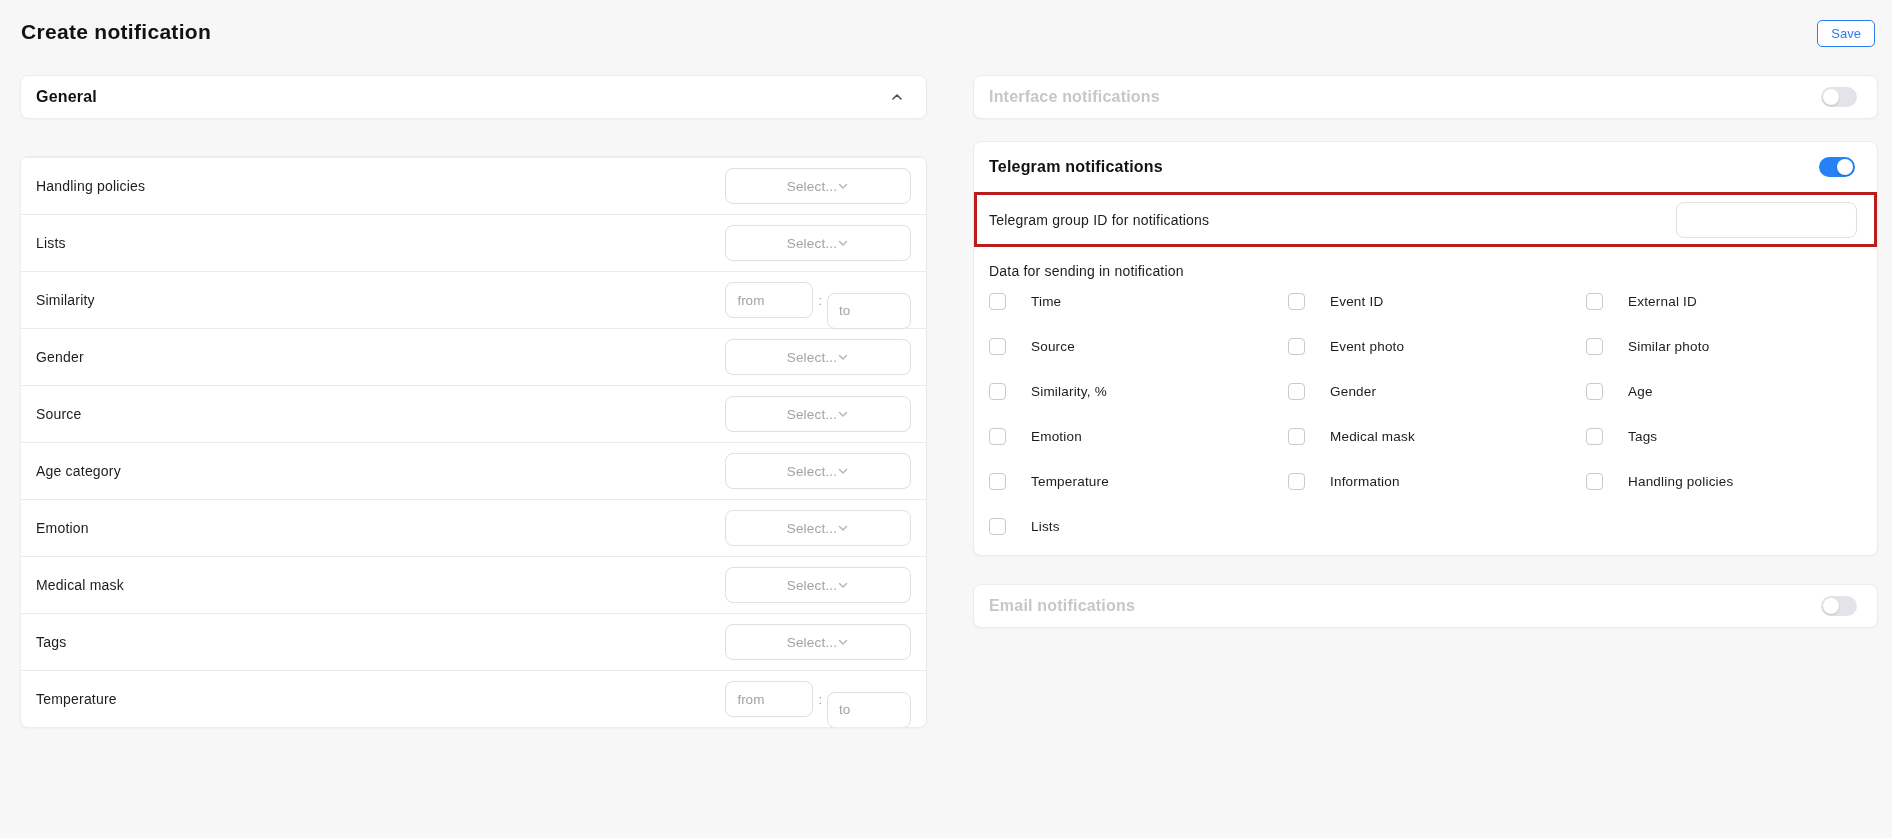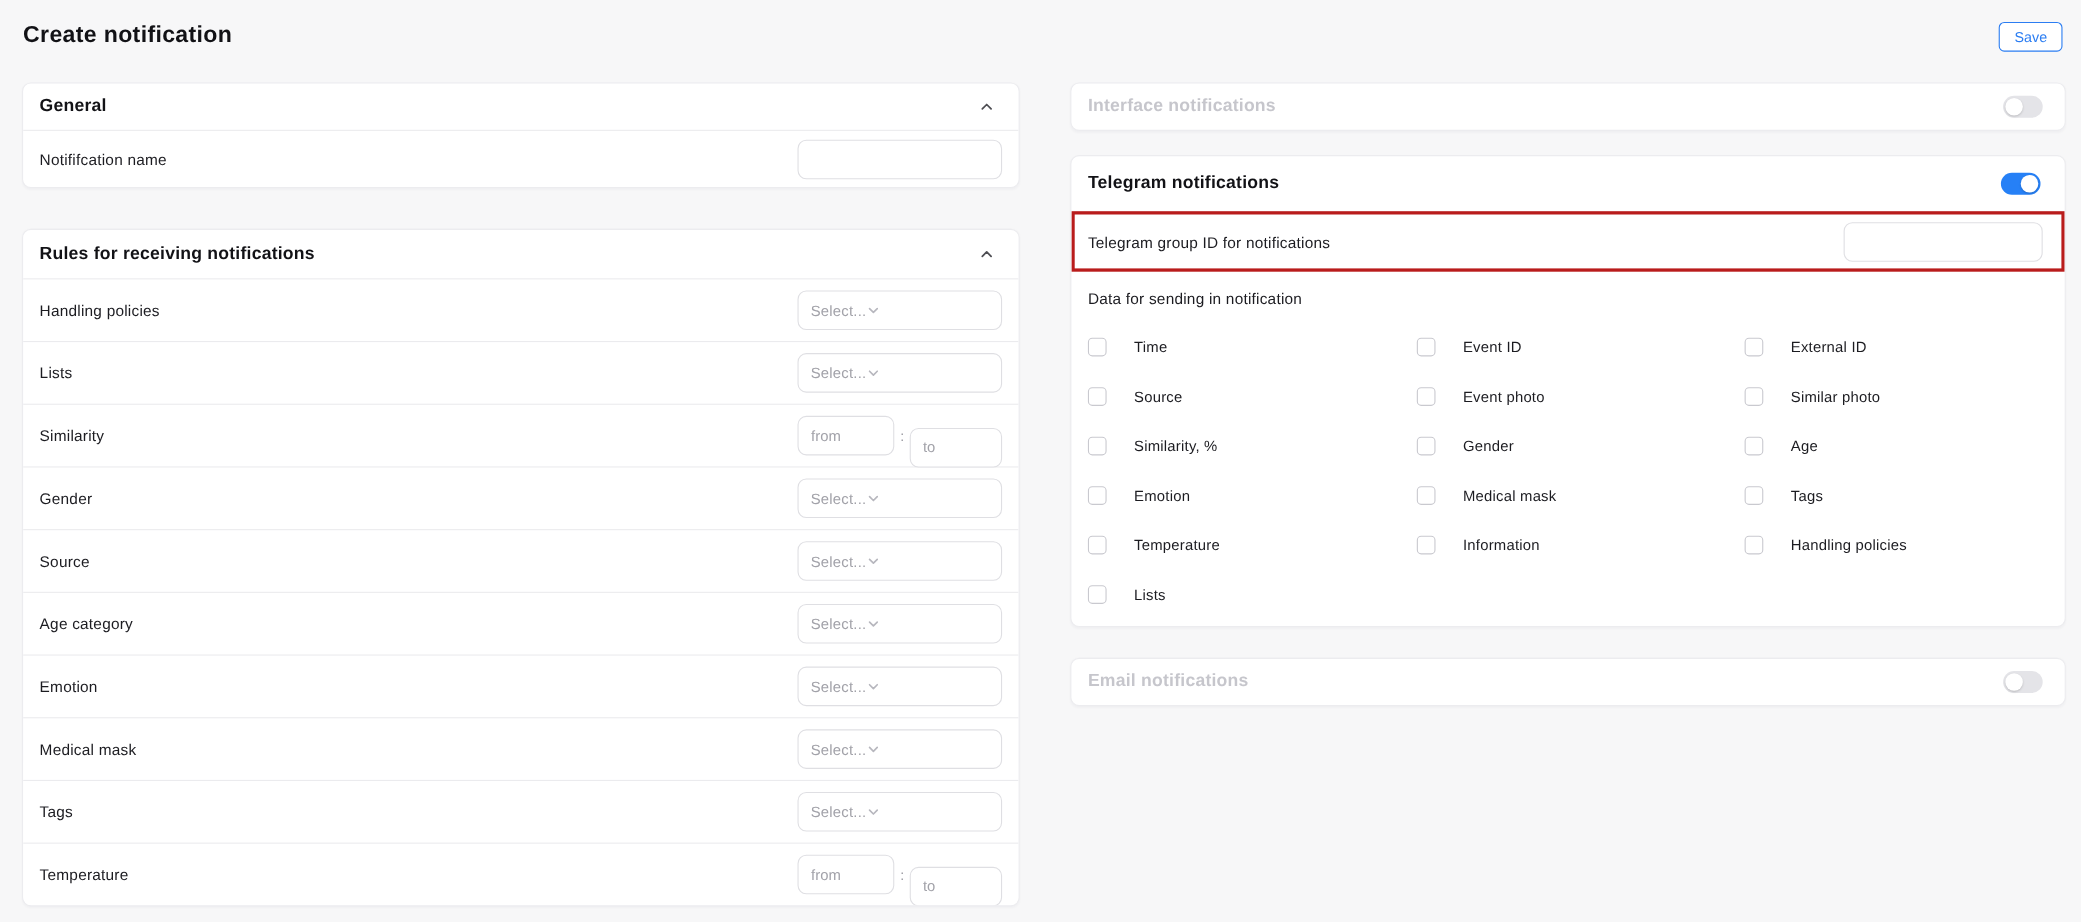--- a/index.html
+++ b/index.html
@@ -61,21 +61,21 @@
   }
   .text-input::placeholder { color: #a2a2a9; }
   .w186 { width: 186px; }
   .w181 { width: 181px; }
   .w88  { width: 88px; }
   .w84  { width: 84px; margin-top: 21px; }
 
   .select {
     width: 186px; height: 36px;
     border: 1px solid #dfdfe3; border-radius: 8px; background: #fff;
-    display: flex; align-items: center; justify-content: flex-start;
+    display: flex; align-items: center; justify-content: center;
     padding: 0 11px; cursor: pointer;
   }
   .select .ph { font-size: 13.5px; color: #a2a2a9; letter-spacing: .2px; }
 
   .range { display: flex; align-items: center; }
   .range .colon { color: #9a9aa1; margin: 0 5px; font-size: 13px; }
 
   .toggle {
     width: 36px; height: 20px; border-radius: 10px;
     position: relative; flex: 0 0 auto; cursor: pointer;
@@ -98,21 +98,21 @@
 
   .mt37 { margin-top: 37px; }
   .mt22 { margin-top: 22px; }
   .mt28 { margin-top: 28px; }
 
   .tg-group-row {
     border: 3px solid #b91c1c;
     height: 55px; display: flex; align-items: center; justify-content: space-between;
     padding: 0 17px 0 12px;
   }
-  .tg-data-label { font-size: 14px; color: #1c1c21; letter-spacing: .2px; margin: 16px 0 14px 15px; }
+  .tg-data-label { font-size: 14px; color: #1c1c21; letter-spacing: .2px; margin: 16px 0 0 15px; }
 
   .cb-grid {
     display: grid; grid-template-columns: 299px 298px 1fr;
     padding: 0 0 6px 15px; align-items: start;
   }
   .cb-col { display: flex; flex-direction: column; }
   .cb-item { display: flex; align-items: center; height: 45px; cursor: pointer; }
   .cb-box {
     width: 17px; height: 17px; border: 1px solid #c9c9cf; border-radius: 4px;
     background: #fff; flex: 0 0 auto;
@@ -131,35 +131,23 @@
 
   <section class="card">
     <header class="card-head h42">
       <span class="card-title">General</span>
       <span class="chev">
         <svg width="14" height="14" viewBox="0 0 14 14" fill="none">
             <polyline points="3,9 7,5 11,9" stroke="#4d4d52" stroke-width="1.6" stroke-linecap="round" stroke-linejoin="round"></polyline>
           </svg>
       </span>
     </header>
-    <div class="row h52">
-      <span class="row-label">Notififcation name</span>
-      <input class="text-input w186" type="text" value="" style="">
-    </div>
   </section>
 
   <section class="card mt37">
-    <header class="card-head h44">
-      <span class="card-title">Rules for receiving notifications</span>
-      <span class="chev">
-        <svg width="14" height="14" viewBox="0 0 14 14" fill="none">
-            <polyline points="3,9 7,5 11,9" stroke="#4d4d52" stroke-width="1.6" stroke-linecap="round" stroke-linejoin="round"></polyline>
-          </svg>
-      </span>
-    </header>
 
     <div class="row h57">
       <span class="row-label">Handling policies</span>
       <div class="select">
         <span class="ph">Select...</span>
         <span class="chev">
             <svg width="12" height="12" viewBox="0 0 12 12" fill="none">
               <polyline points="2.5,4.5 6,8 9.5,4.5" stroke="#b7b7be" stroke-width="1.5" stroke-linecap="round" stroke-linejoin="round"></polyline>
             </svg>
           </span>

